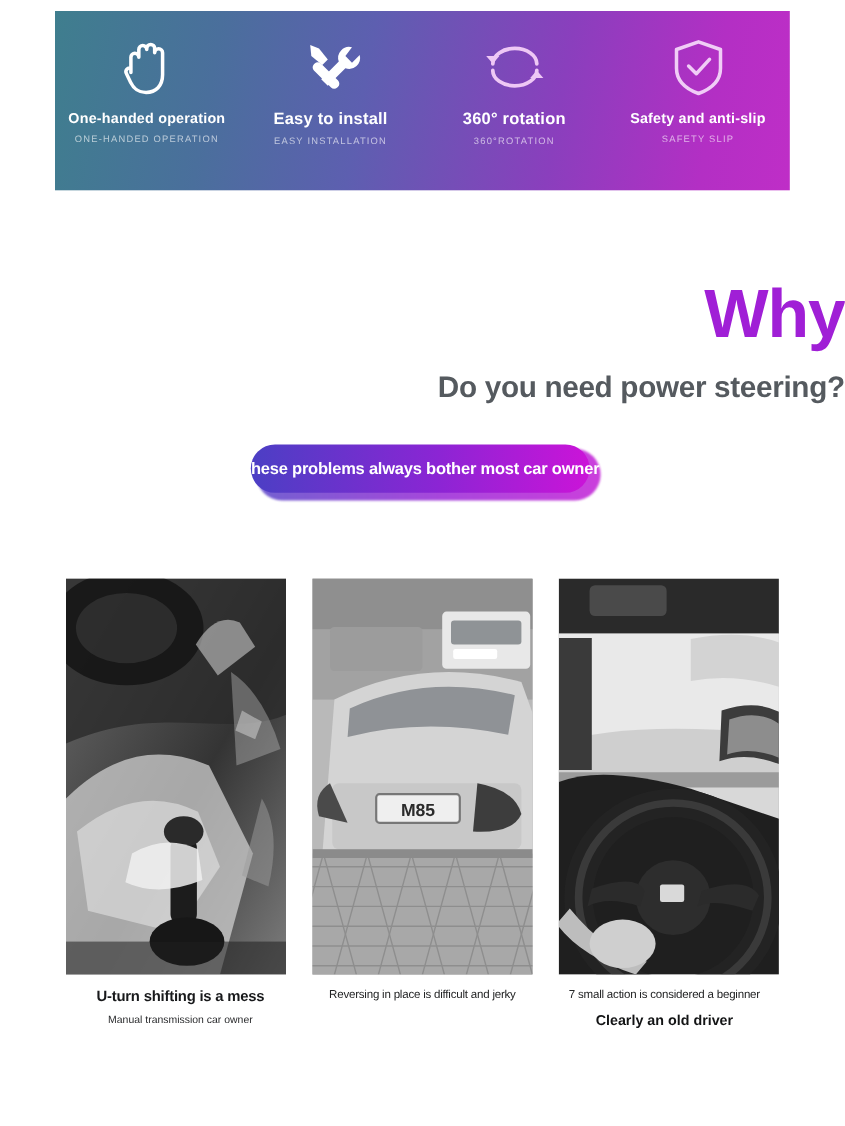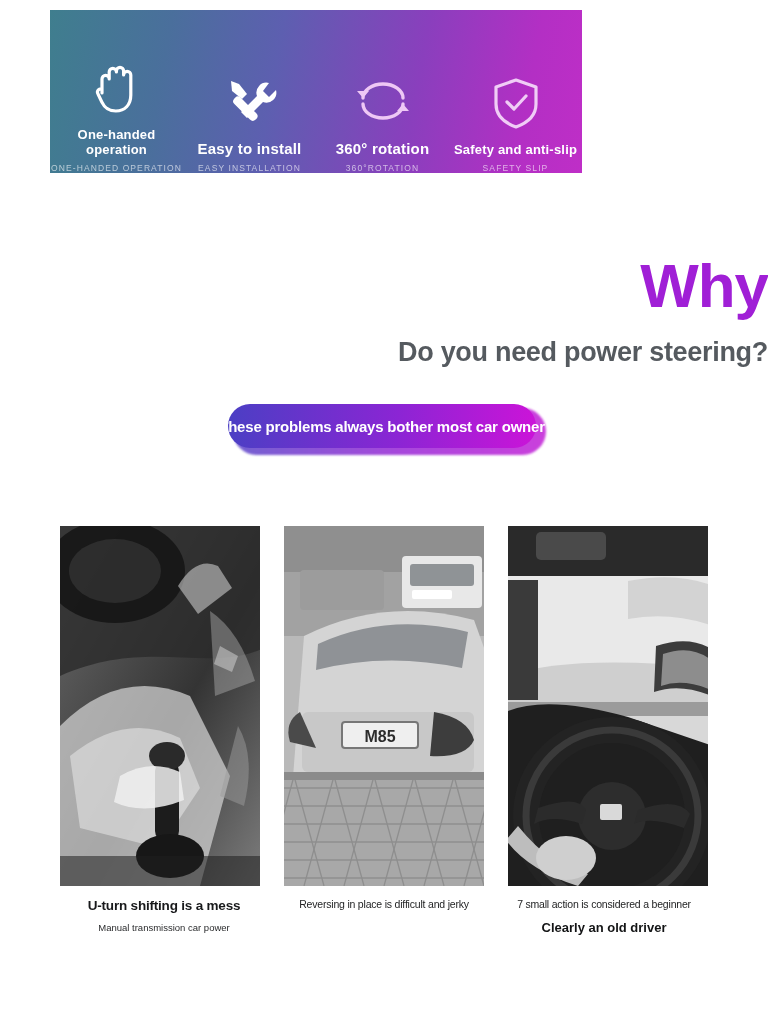--- a/index.html
+++ b/index.html
@@ -13,26 +13,26 @@
     font-family: "Liberation Sans", sans-serif;
     overflow: hidden;
     position: relative;
   }
 
   
   .feature-banner {
     position: absolute;
     left: 50px;
     top: 10px;
-    width: 532px;
+    width: 668px;
     height: 163px;
     background: linear-gradient(100deg, #3f7e8e 0%, #4a6f9c 22%, #5d5fb0 42%, #8a3fbd 68%, #b32fc4 88%, #bf2ec7 100%);
     display: flex;
     flex-direction: row;
-    align-items: flex-end;
+    align-items: flex-start;
   }
   .feature-cell {
     flex: 1 1 0;
     display: flex;
     flex-direction: column;
     align-items: center;
     justify-content: flex-start;
     padding-top: 22px;
     box-sizing: border-box;
   }
@@ -316,21 +316,21 @@
       <ellipse cx="58" cy="332" rx="30" ry="22" fill="#cfcfcf"></ellipse>
       <rect x="0" y="54" width="30" height="120" fill="#3a3a3a"></rect>
     </svg>
   </div>
 
 </div>
 
 <div class="captions">
   <div class="cap-col c1">
     <div class="cap-main">U-turn shifting is a mess</div>
-    <div class="cap-sub">Manual transmission car power</div>
+    <div class="cap-sub">Manual transmission car owner</div>
   </div>
   <div class="cap-col c2">
     <div class="cap-main small">Reversing in place is difficult and jerky</div>
     <div class="cap-sub"></div>
   </div>
   <div class="cap-col c3">
     <div class="cap-main">7 small action is considered a beginner</div>
     <div class="cap-sub">Clearly an old driver</div>
   </div>
 </div>

